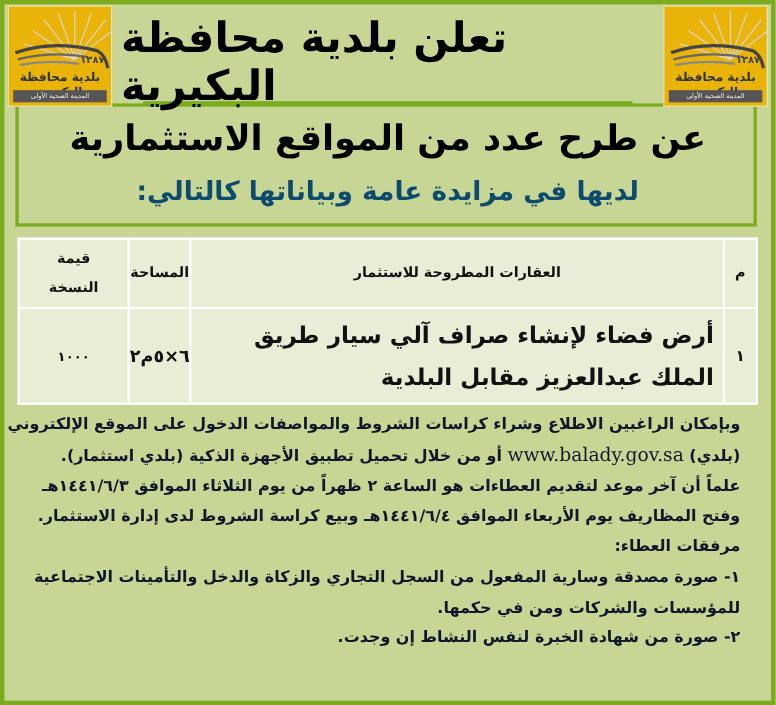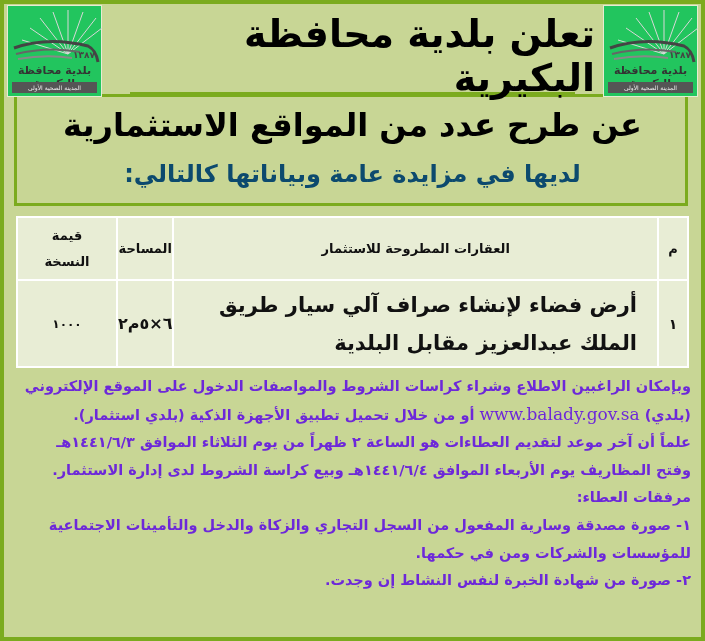--- a/index.html
+++ b/index.html
@@ -13,40 +13,40 @@
     .inner-box {
       position: absolute; left: 14px; top: 94px; width: 674px; height: 112px;
       border: 3px solid #7bab1e;
       border-top: 3px solid #7bab1e;
     }
     .title-line {
       position: absolute; left: 130px; right: 130px; top: 92px; height: 3px; background: #7bab1e;
     }
     .logo {
       position: absolute; top: 5px; width: 95px; height: 92px;
-      background: #22c55e;
+      background: #eab308;
       border: 1px solid #e6ecd2;
     }
     .logo.left { left: 7px; }
     .logo.right { right: 7px; }
     .logo svg { position: absolute; left: 0; top: 0; }
     .logo .year {
       position: absolute; right: 6px; top: 44px; font-size: 9px; font-weight: bold; color: #444;
       font-family: "DejaVu Sans", sans-serif;
     }
     .logo .name {
       position: absolute; left: 0; right: 0; top: 58px; text-align: center;
       font-size: 11px; font-weight: bold; color: #333; direction: rtl;
     }
     .logo .bar {
       position: absolute; left: 4px; right: 4px; top: 76px; height: 11px;
       background: #555; color: #eee; font-size: 6px; text-align: center; line-height: 11px; direction: rtl;
     }
     .main-title {
-      position: absolute; left: 110px; right: 110px; top: 12px; text-align: right;
+      position: absolute; left: 110px; right: 110px; top: 12px; text-align: left;
       font-size: 38px; font-weight: bold; direction: rtl; color: #000;
       font-family: "DejaVu Sans", sans-serif;
       letter-spacing: 0px;
     }
     .sub-title-1 {
       position: absolute; left: 20px; right: 20px; top: 106px; text-align: center;
       font-size: 32px; font-weight: bold; direction: rtl; color: #000;
     }
     .sub-title-2 {
       position: absolute; left: 20px; right: 20px; top: 160px; text-align: center;
@@ -56,26 +56,26 @@
       position: absolute; left: 16px; top: 216px; width: 673px; height: 152px;
       border-collapse: collapse; direction: rtl;
       background: #e8edd5;
     }
     table.props td, table.props th {
       border: 2px solid #ffffff; text-align: center; vertical-align: middle;
       font-weight: bold; color: #111;
     }
     table.props th { font-size: 13px; height: 63px; font-weight: bold; }
     table.props td { font-size: 20px; }
-    table.props td.desc { text-align: right; padding-right: 20px; font-size: 21px; line-height: 38px; }
+    table.props td.desc { text-align: right; padding-right: 8px; font-size: 21px; line-height: 38px; }
     table.props td.num { font-size: 14px; }
     .body-text {
-      position: absolute; left: 10px; right: 14px; top: 373px;
+      position: absolute; left: 10px; right: 32px; top: 373px;
       direction: rtl; text-align: right; font-size: 14.5px; font-weight: bold; line-height: 27.6px;
-      color: #6d28d9;
+      color: #0f172a;
     }
     .body-text .url { font-family: "DejaVu Serif", serif; font-weight: normal; font-size: 17px; margin-top: 40px; }
     .body-text p { white-space: nowrap; }
   </style>
 </head>
 <body>
 
 <div class="frame"></div>
 <div class="inner-box"></div>
 <div class="title-line"></div>

